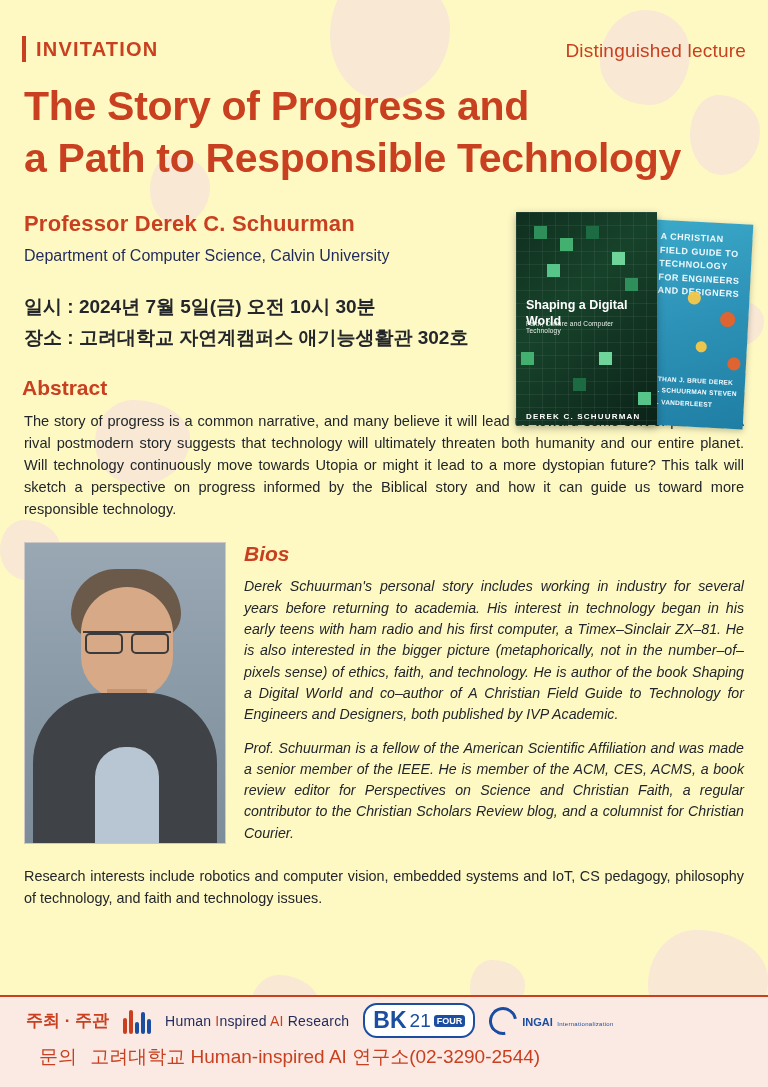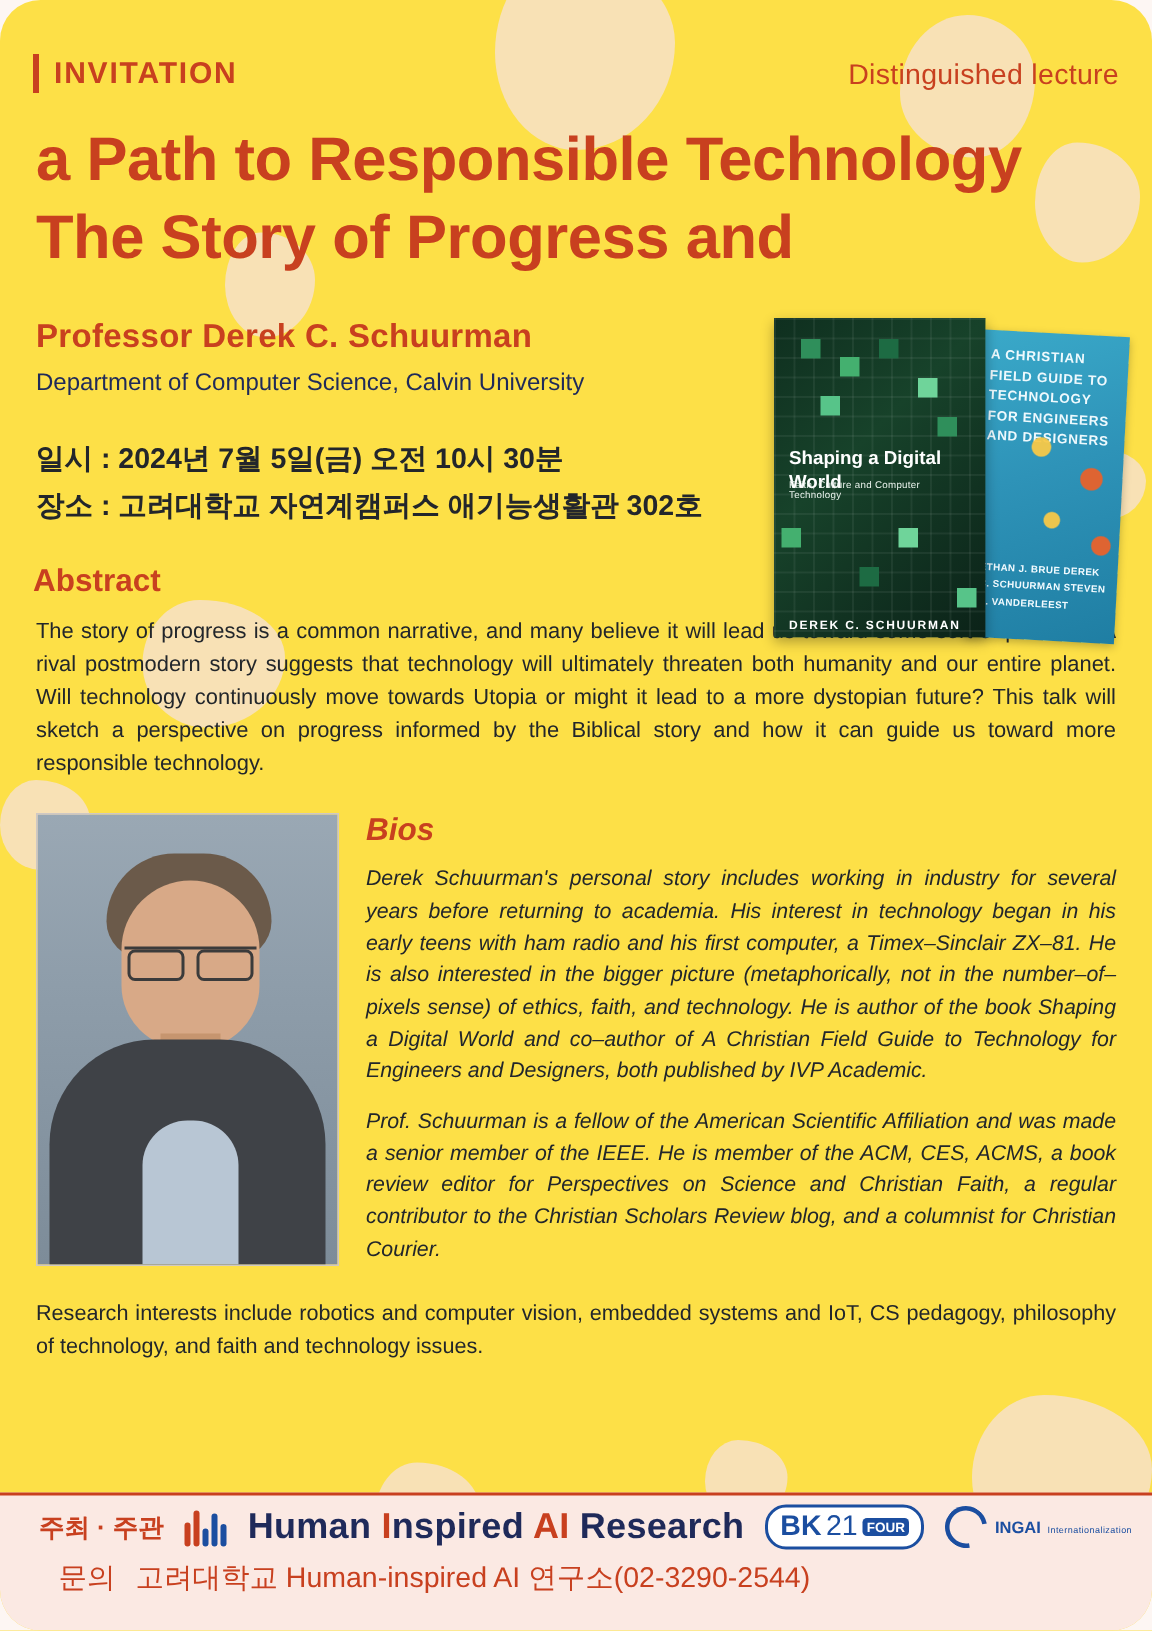--- a/index.html
+++ b/index.html
@@ -11,23 +11,22 @@
     height: 1087px;
     font-family: "Liberation Sans", sans-serif;
     background: #fdf6f3;
     position: relative;
     overflow: hidden;
     color: #2b2b2b;
   }
   .poster {
     position: absolute;
     inset: 0;
-    background: #fde047;
+    background: #fef9c3;
     overflow: hidden;
-    border-radius: 27px;
   }
   
   .blob {
     position: absolute;
     background: #f6e2da;
     border-radius: 40% 60% 55% 45% / 50% 45% 55% 50%;
     opacity: .75;
     pointer-events: none;
   }
   .b1 { width: 120px; height: 130px; left: 330px; top: -30px; }
@@ -324,37 +323,37 @@
     width: 4px;
     background: #c8401f;
     border-radius: 2px;
   }
   .hiai-mark i:nth-child(1){height:16px}
   .hiai-mark i:nth-child(2){height:24px}
   .hiai-mark i:nth-child(3){height:12px;background:#1b4ea0}
   .hiai-mark i:nth-child(4){height:22px;background:#1b4ea0}
   .hiai-mark i:nth-child(5){height:15px;background:#1b4ea0}
   .hiai-text {
-    font-size: 24px;
-    font-weight: bold;
+    font-size: 14px;
+    font-weight: normal;
     color: #1f2a5a;
     letter-spacing: .2px;
     white-space: nowrap;
   }
   .hiai-text .hl { color: #c8401f; }
   .bk21 {
     display: flex;
     align-items: center;
     gap: 3px;
     border: 2px solid #1b4ea0;
     border-radius: 14px;
     padding: 2px 8px;
     background: #fff;
   }
-  .bk21 .bk { color:#1b4ea0; font-weight: bold; font-size: 19px; }
+  .bk21 .bk { color:#1b4ea0; font-weight: bold; font-size: 23px; }
   .bk21 .n21 { color:#1b4ea0; font-weight: normal; font-size: 19px; }
   .bk21 .four {
     background:#1b4ea0; color:#fff; font-size:9px; font-weight:bold;
     padding: 1px 3px; border-radius: 3px;
   }
   .ingai {
     display: flex;
     align-items: center;
     gap: 5px;
   }
@@ -395,22 +394,22 @@
 
     <div class="header-row">
       <div class="invitation">
         <span class="bar"></span>
         <span class="label">INVITATION</span>
       </div>
       <div class="distinguished">Distinguished lecture</div>
     </div>
 
     <h1 class="title">
+      <span class="line">The Story of Progress and</span>
       <span class="line">a Path to Responsible Technology</span>
-      <span class="line">The Story of Progress and</span>
     </h1>
 
     <div class="speaker-block">
       <div class="speaker-name">Professor Derek C. Schuurman</div>
       <div class="speaker-dept">Department of Computer Science, Calvin University</div>
       <div class="meta">
         <div>일시 : 2024년 7월 5일(금) 오전 10시 30분</div>
         <div>장소 : 고려대학교 자연계캠퍼스 애기능생활관 302호</div>
       </div>
     </div>

